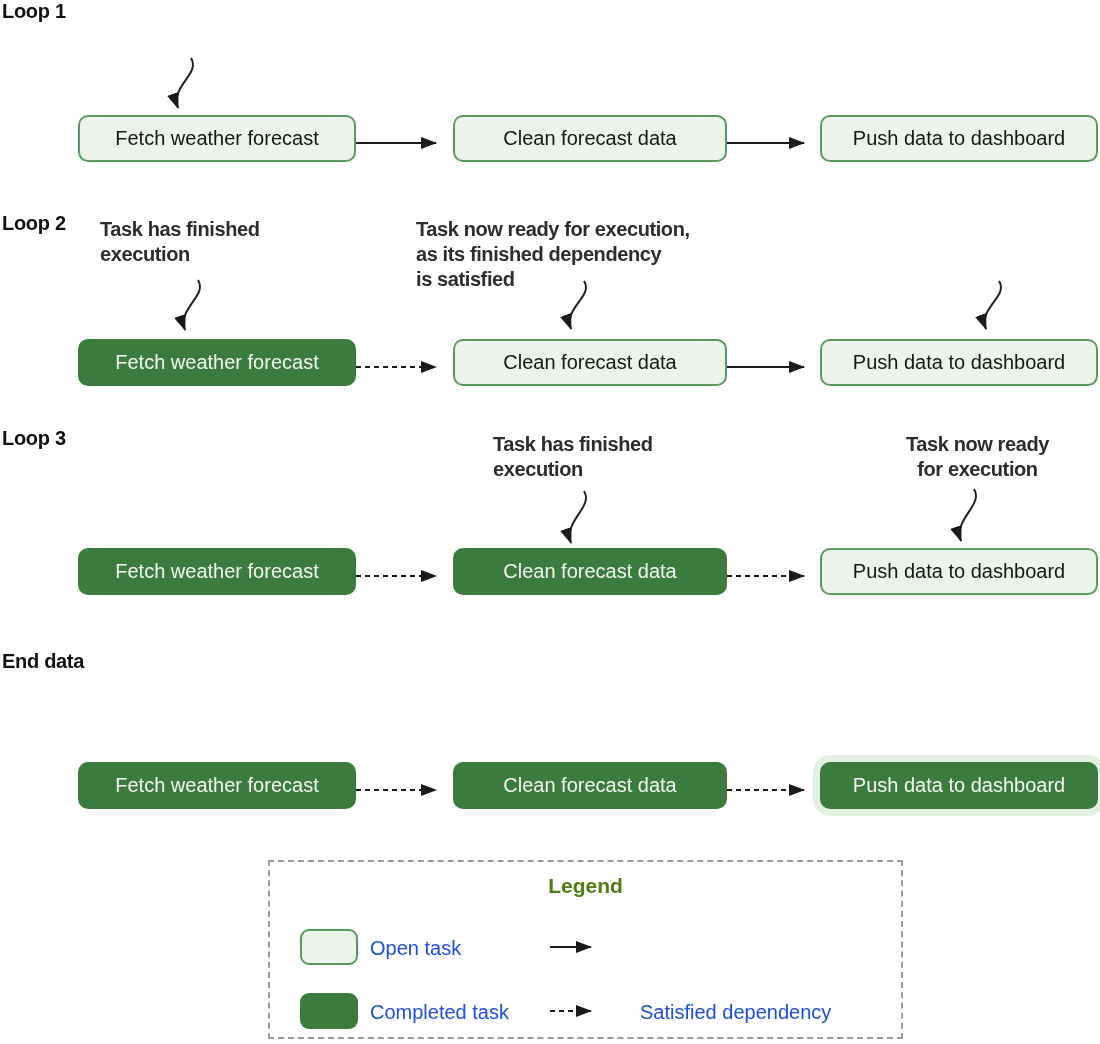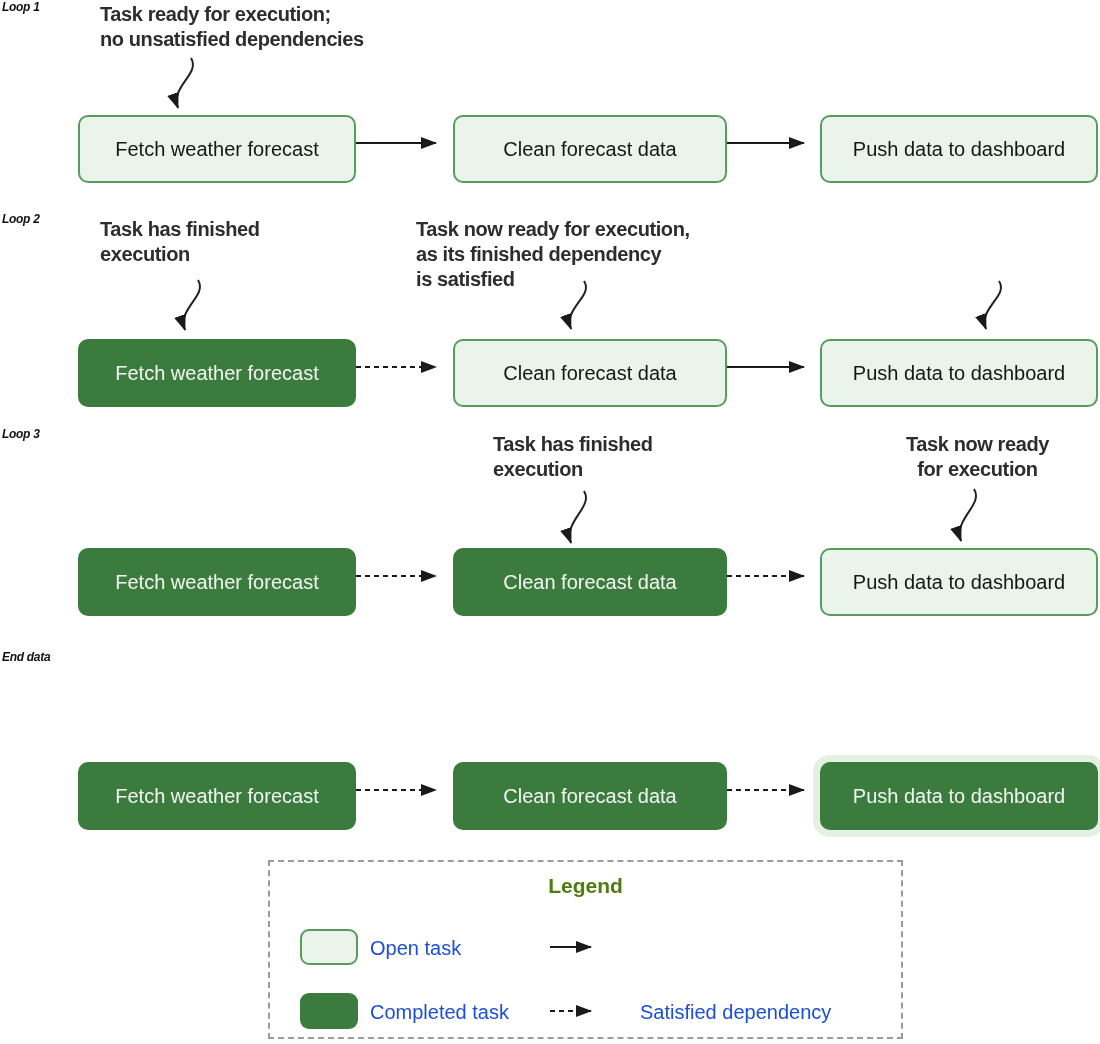--- a/index.html
+++ b/index.html
@@ -1,21 +1,21 @@
 <!DOCTYPE html>
 <html><head>
 <meta charset="utf-8">
 <style>
   html,body{margin:0;padding:0;background:#ffffff;}
   body{font-family:"Liberation Sans", sans-serif;}
   .canvas{position:relative;width:1100px;height:1044px;background:#ffffff;overflow:hidden;}
 
-  .loop-label{position:absolute;font-weight:bold;font-size:12px;color:#111111;letter-spacing:-0.3px;font-style:italic;}
+  .loop-label{position:absolute;font-weight:bold;font-size:20px;color:#111111;letter-spacing:-0.3px;}
 
-  .task-box{position:absolute;height:68px;border-radius:10px;display:flex;align-items:center;
+  .task-box{position:absolute;height:47px;border-radius:10px;display:flex;align-items:center;
             justify-content:center;font-size:20px;box-sizing:border-box;text-align:center;}
   .task-box.open{background:#eaf4ea;border:2px solid #5a9b5d;color:#161616;}
   .task-box.completed{background:#3c7b3e;color:#f2f7f2;}
   .task-box.highlighted{box-shadow:0 0 0 7px #e3f1e3;}
 
   .annotation{position:absolute;font-weight:bold;font-size:20px;line-height:25px;
               letter-spacing:-0.4px;color:#2d2d2d;white-space:pre-line;}
   .annotation.centered{text-align:center;}
 
   svg.conn, svg.curvy, svg.defs{position:absolute;overflow:visible;}
@@ -40,22 +40,20 @@
 
   <svg class="defs" aria-hidden="true">
     <defs>
       <marker id="ah" markerUnits="userSpaceOnUse" markerWidth="16" markerHeight="12" refX="15" refY="6" orient="auto">
         <path d="M0 0 L16 6 L0 12 Z" fill="#1a1a1a"></path>
       </marker>
     </defs>
   </svg>
 
   <div class="loop-label" style="left:2px;top:0px">Loop 1</div>
-  <div class="annotation" style="left:100px;top:2px">Task ready for execution;
-no unsatisfied dependencies</div>
   <svg class="curvy" style="left:165px;top:56px" width="40" height="54">
     <path d="M26 2 C 36 18, 5 30, 13 52" marker-end="url(#ah)"></path>
   </svg>
 
   <div class="task-box open" style="left:78px;top:115px;width:278px">Fetch weather forecast</div>
   <svg class="conn" style="left:355px;top:136px" width="100" height="14">
     <line class="dep-line" x1="1" y1="7" x2="81" y2="7" marker-end="url(#ah)"></line>
   </svg>
   <div class="task-box open" style="left:453px;top:115px;width:274px">Clean forecast data</div>
   <svg class="conn" style="left:726px;top:136px" width="96" height="14">

